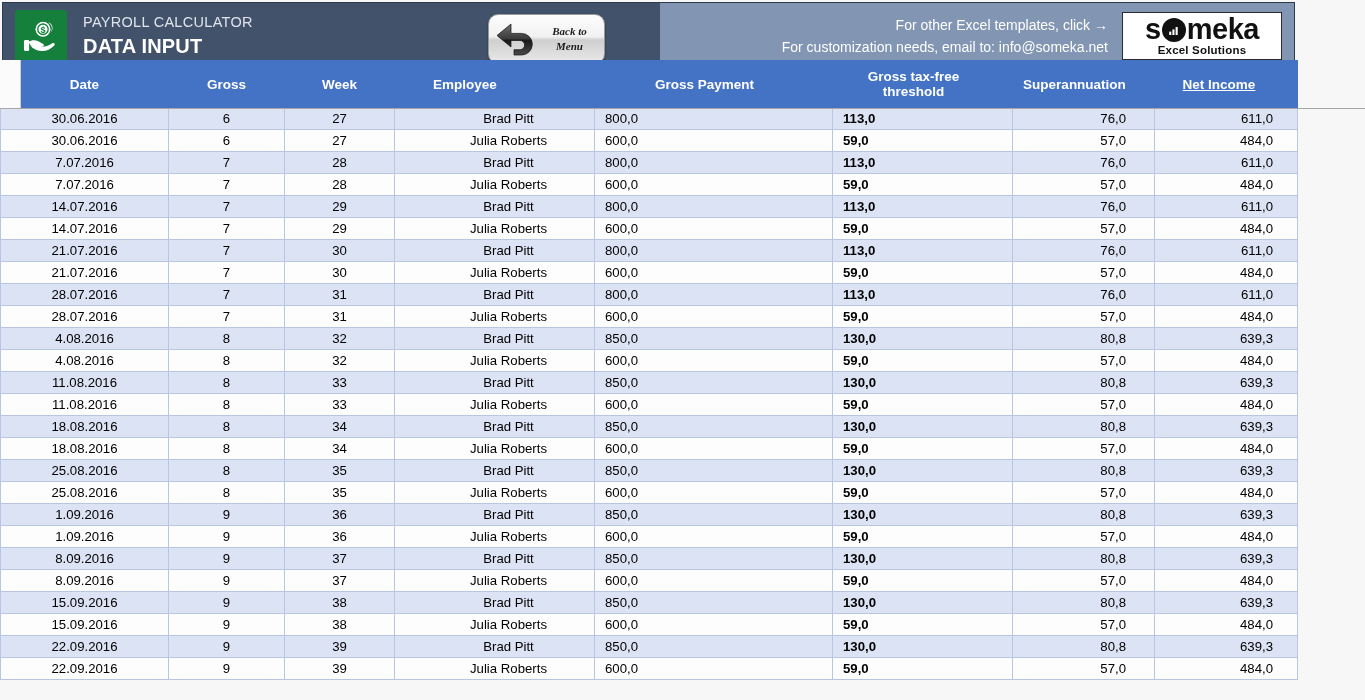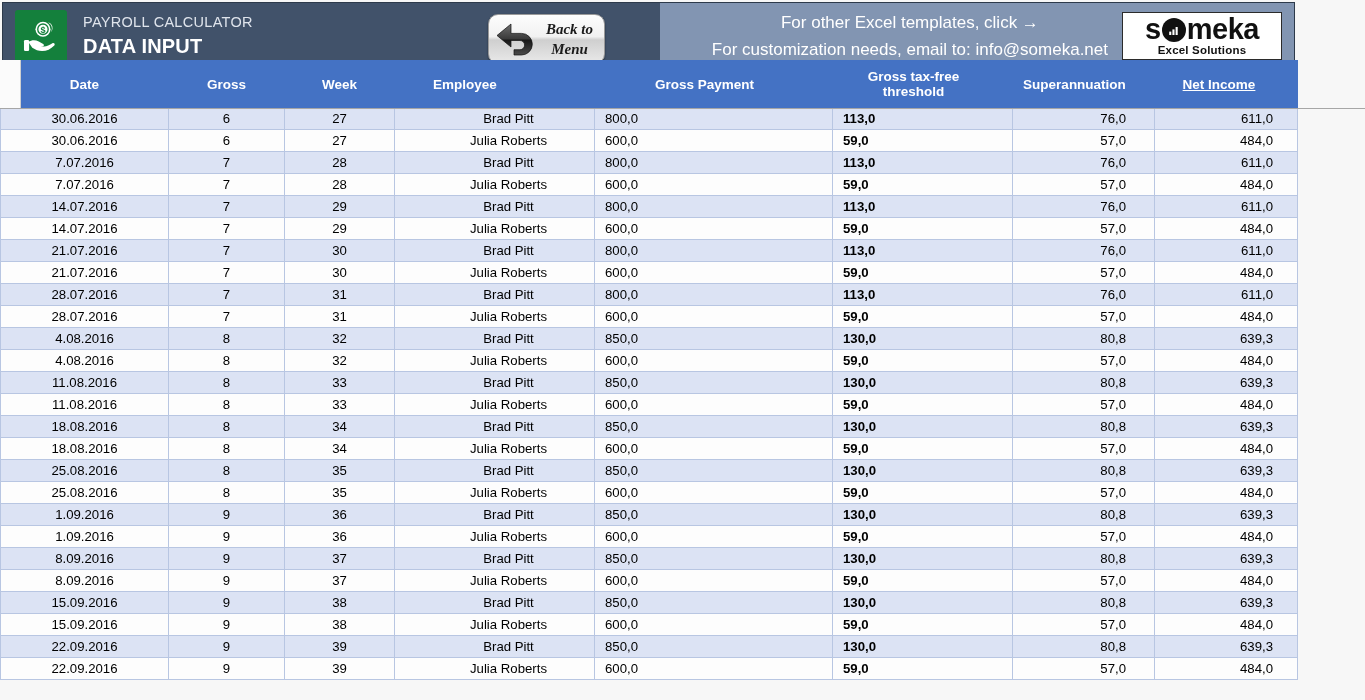--- a/index.html
+++ b/index.html
@@ -101,32 +101,32 @@
     margin-left: 4px;
     flex: none;
     display: flex;
     align-items: center;
     justify-content: center;
   }
   .back-btn .btn-label {
     font-family: "Liberation Serif", serif;
     font-style: italic;
     font-weight: bold;
-    font-size: 15px;
+    font-size: 11px;
     color: #1b1b1b;
     line-height: 1.35;
     text-align: center;
     flex: 1;
     padding-right: 4px;
   }
 
   .promo {
     color: #ffffff;
-    font-size: 17px;
-    text-align: center;
+    font-size: 14px;
+    text-align: right;
     line-height: 1.6;
     margin-right: 14px;
   }
 
   .someka-logo {
     width: 160px;
     height: 48px;
     background: #ffffff;
     border: 1px solid #2b2b2b;
     margin-right: 12px;

